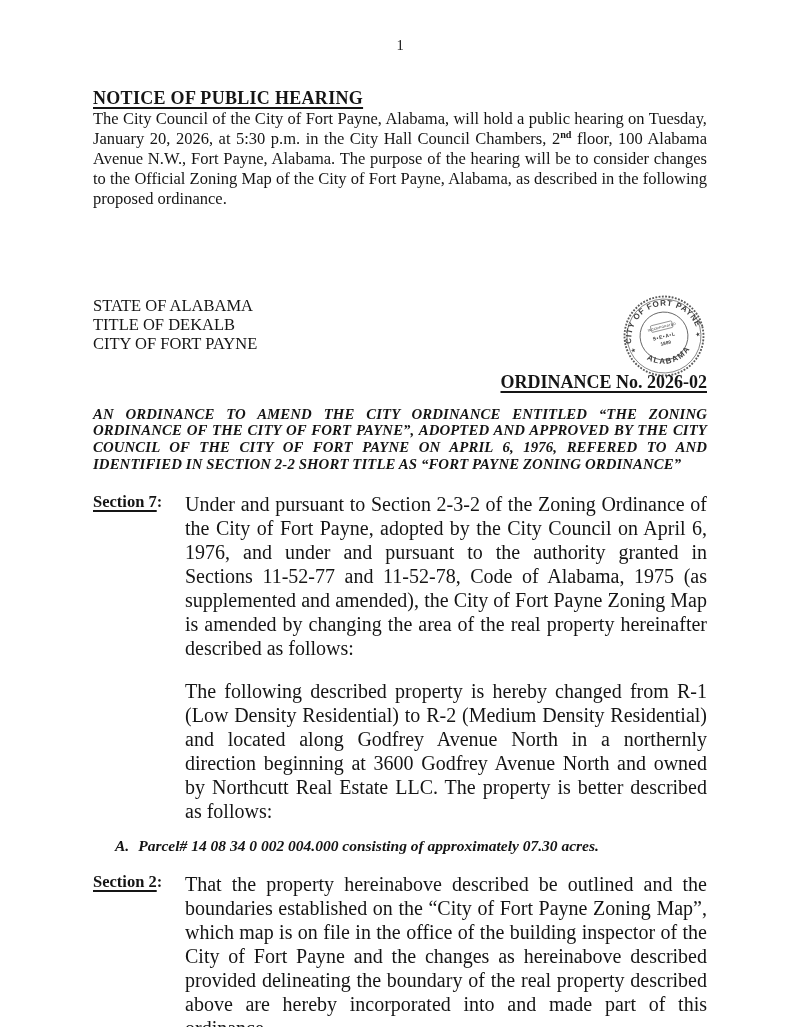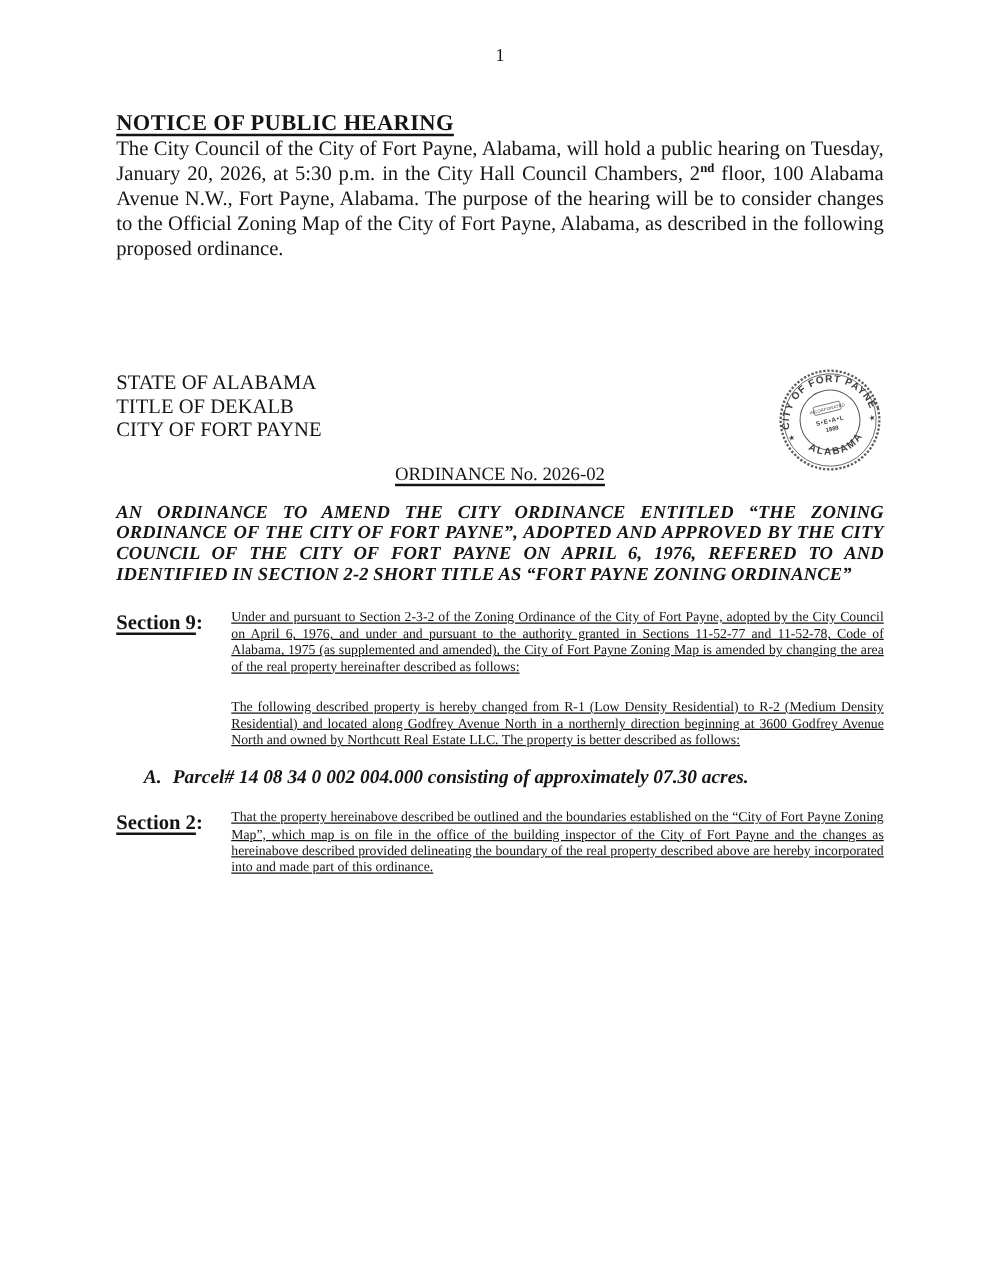--- a/index.html
+++ b/index.html
@@ -43,23 +43,23 @@
     margin-top: 86px;
     display: flex;
     justify-content: space-between;
     align-items: flex-start;
   }
   .jurisdiction { font-size: 16.5px; line-height: 1.17; }
   .jurisdiction div { white-space: nowrap; }
   .seal-wrap { width: 86px; height: 84px; margin-top: -2px; }
   .ord-heading {
     margin-top: -6px;
-    text-align: center;
-    font-size: 15px;
-    font-weight: normal;
+    text-align: right;
+    font-size: 18px;
+    font-weight: bold;
   }
   .ord-heading span {
     text-decoration: underline;
     text-decoration-thickness: 1.8px;
     text-underline-offset: 3px;
   }
   .caption {
     margin-top: 13px;
     font-size: 14.8px;
     line-height: 1.14;
@@ -81,24 +81,23 @@
     font-weight: bold;
     white-space: nowrap;
   }
   .section-label .lbl {
     text-decoration: underline;
     text-decoration-thickness: 1.8px;
     text-underline-offset: 3px;
   }
   .section-body {
     flex: 1 1 auto;
-    font-size: 11px;
+    font-size: 20px;
     line-height: 1.2;
     text-align: justify;
-    text-decoration: underline;
   }
   .section-body p { margin: 0; }
   .section-body p + p { margin-top: 19px; }
   .parcel-item {
     margin: 14px 0 4px 22px;
     font-size: 15.5px;
     font-weight: bold;
     font-style: italic;
   }
   .parcel-item .item-label { margin-right: 9px; }
@@ -153,21 +152,21 @@
 
   <div class="ord-heading">
     <span>ORDINANCE No. 2026-02</span>
   </div>
 
   <p class="caption">AN ORDINANCE TO AMEND THE CITY ORDINANCE ENTITLED “THE ZONING ORDINANCE OF THE CITY OF FORT PAYNE”, ADOPTED AND APPROVED BY THE CITY COUNCIL OF THE CITY OF FORT PAYNE ON APRIL 6, 1976, REFERED TO AND IDENTIFIED IN SECTION 2-2 SHORT TITLE AS “FORT PAYNE ZONING ORDINANCE”</p>
 
 
   <div class="section">
     <div class="section-row">
-      <div class="section-label"><span class="lbl">Section 9</span><span>:</span></div>
+      <div class="section-label"><span class="lbl">Section 7</span><span>:</span></div>
       <div class="section-body">
         <p>Under and pursuant to Section 2-3-2 of the Zoning Ordinance of the City of Fort Payne, adopted by the City Council on April 6, 1976, and under and pursuant to the authority granted in Sections 11-52-77 and 11-52-78, Code of Alabama, 1975 (as supplemented and amended), the City of Fort Payne Zoning Map is amended by changing the area of the real property hereinafter described as follows:</p>
         <p>The following described property is hereby changed from R-1 (Low Density Residential) to R-2 (Medium Density Residential) and located along Godfrey Avenue North in a northernly direction beginning at 3600 Godfrey Avenue North and owned by Northcutt Real Estate LLC. The property is better described as follows:</p>
       </div>
     </div>
     <p class="parcel-item"><span class="item-label">A.</span><span>Parcel# 14 08 34 0 002 004.000 consisting of approximately 07.30 acres.</span></p>
   </div>
 
   <div class="section section-2">
     <div class="section-row">

